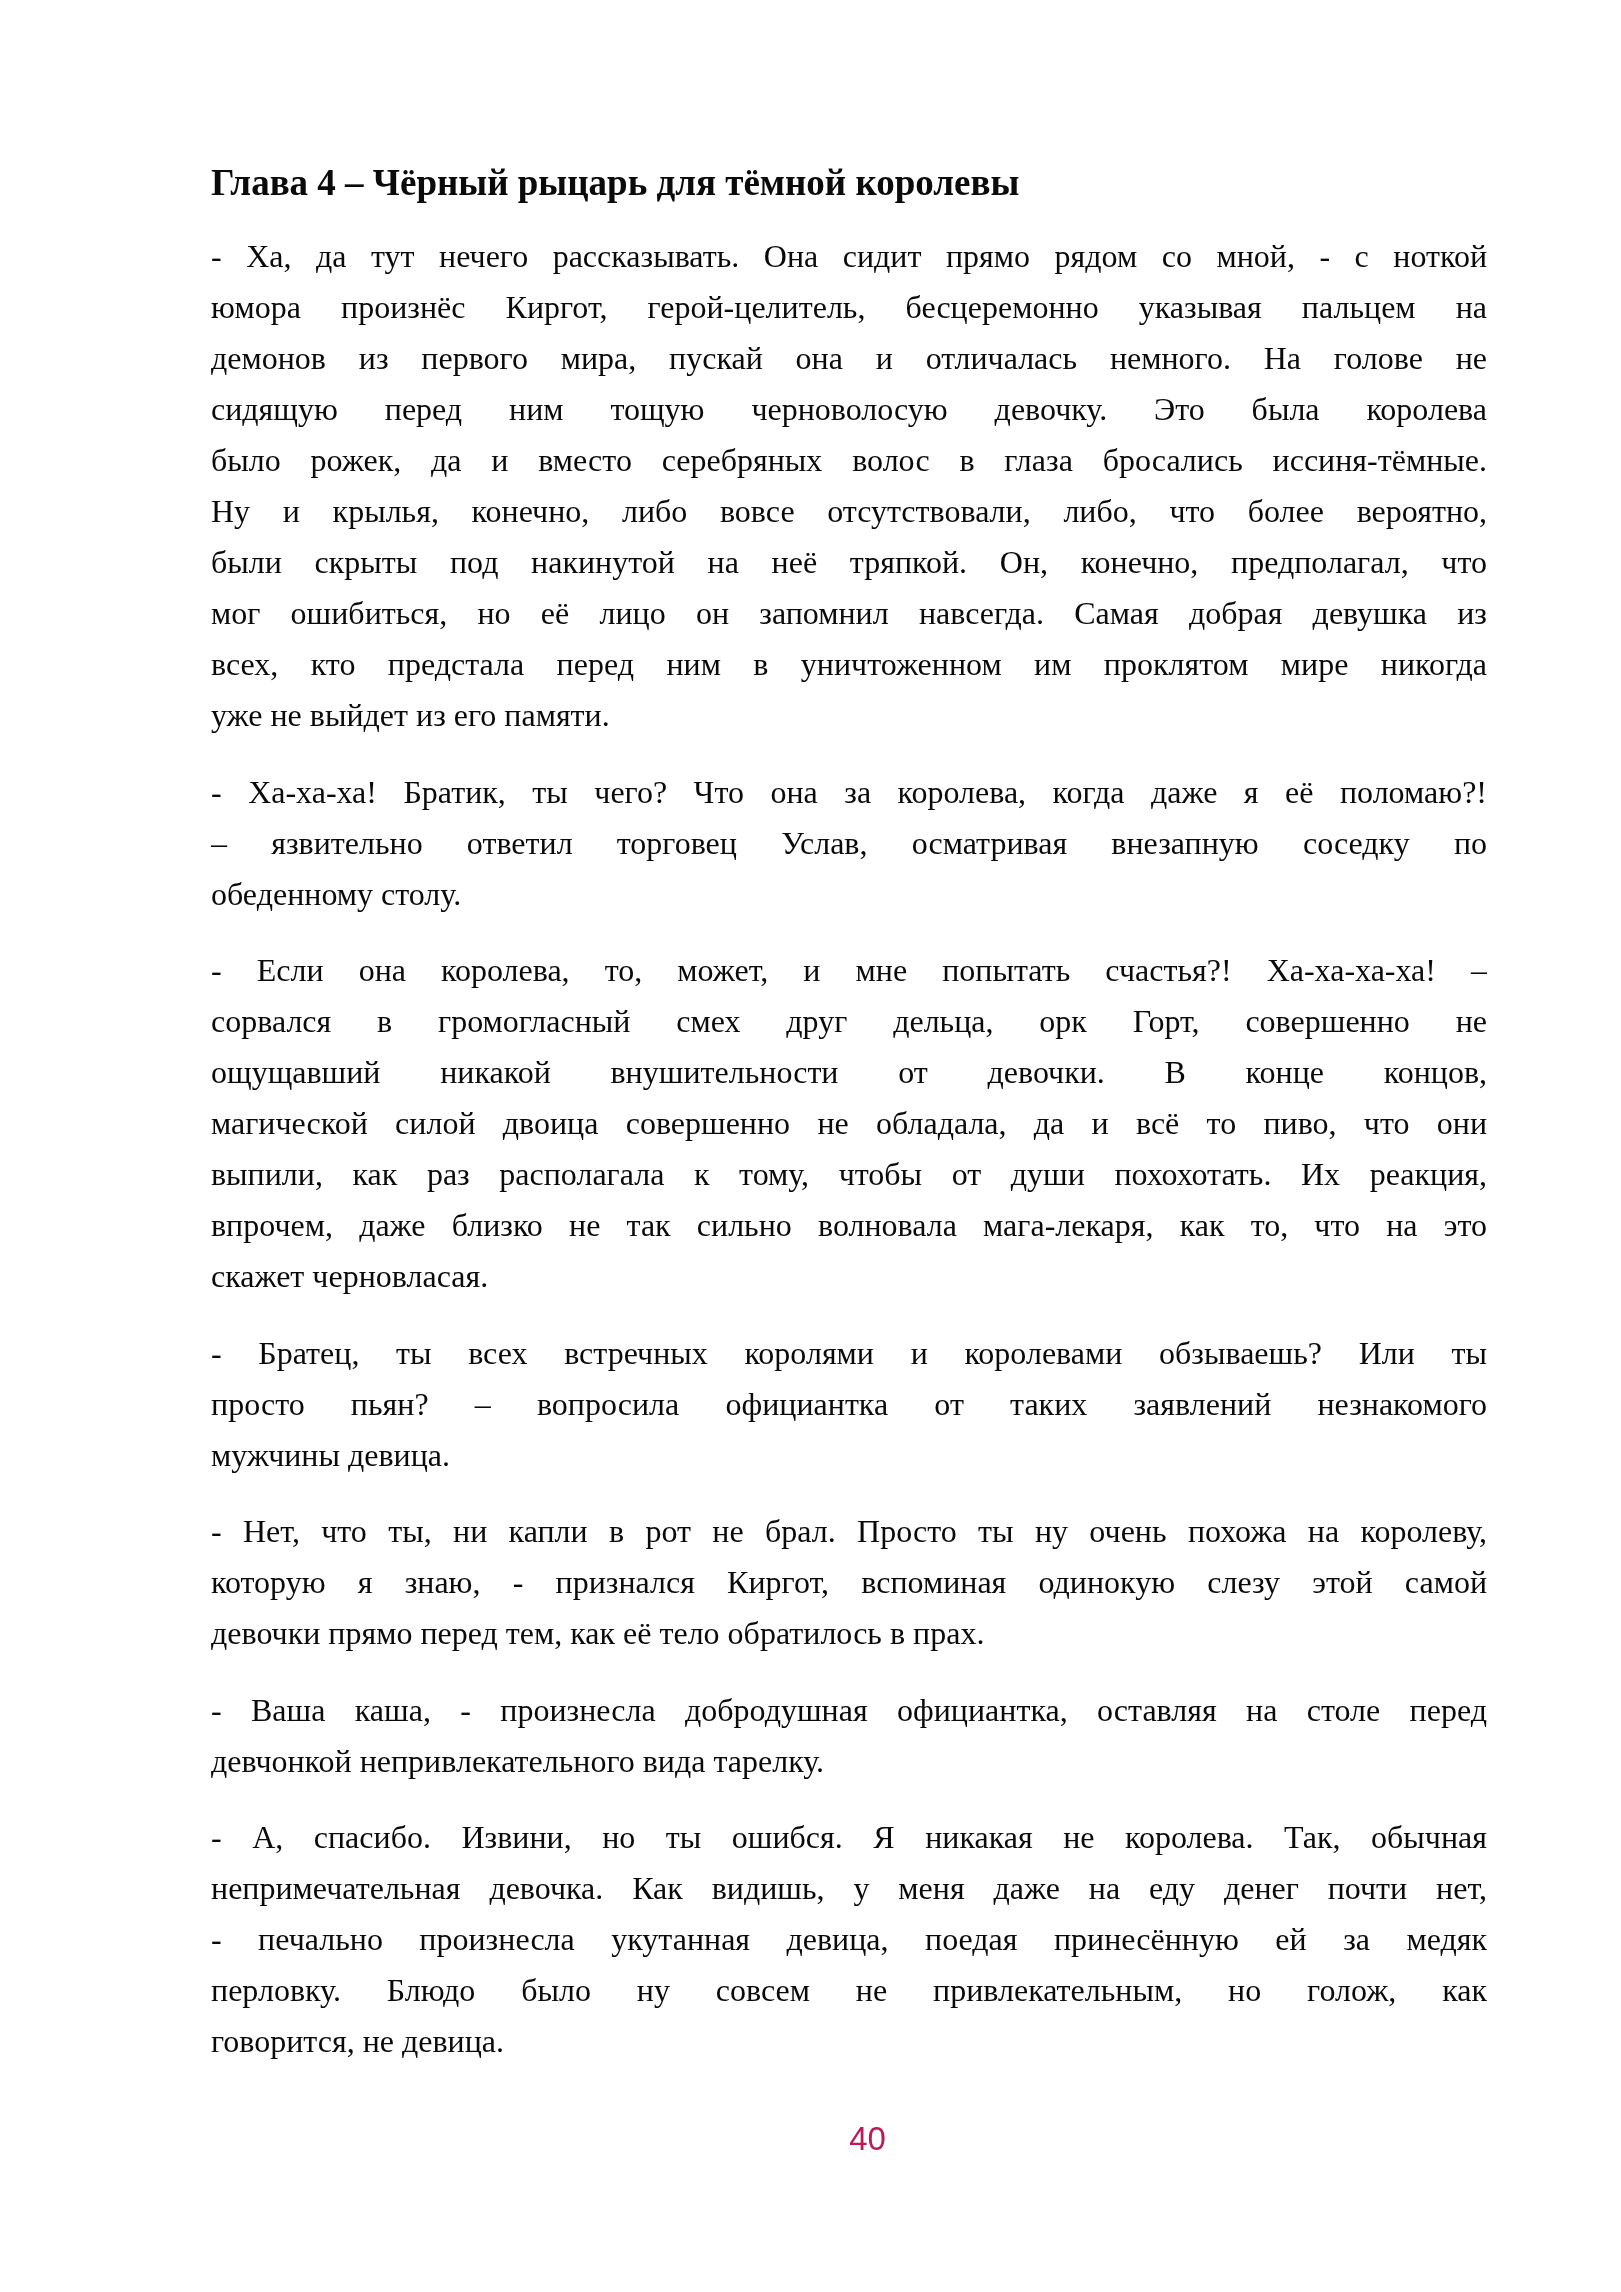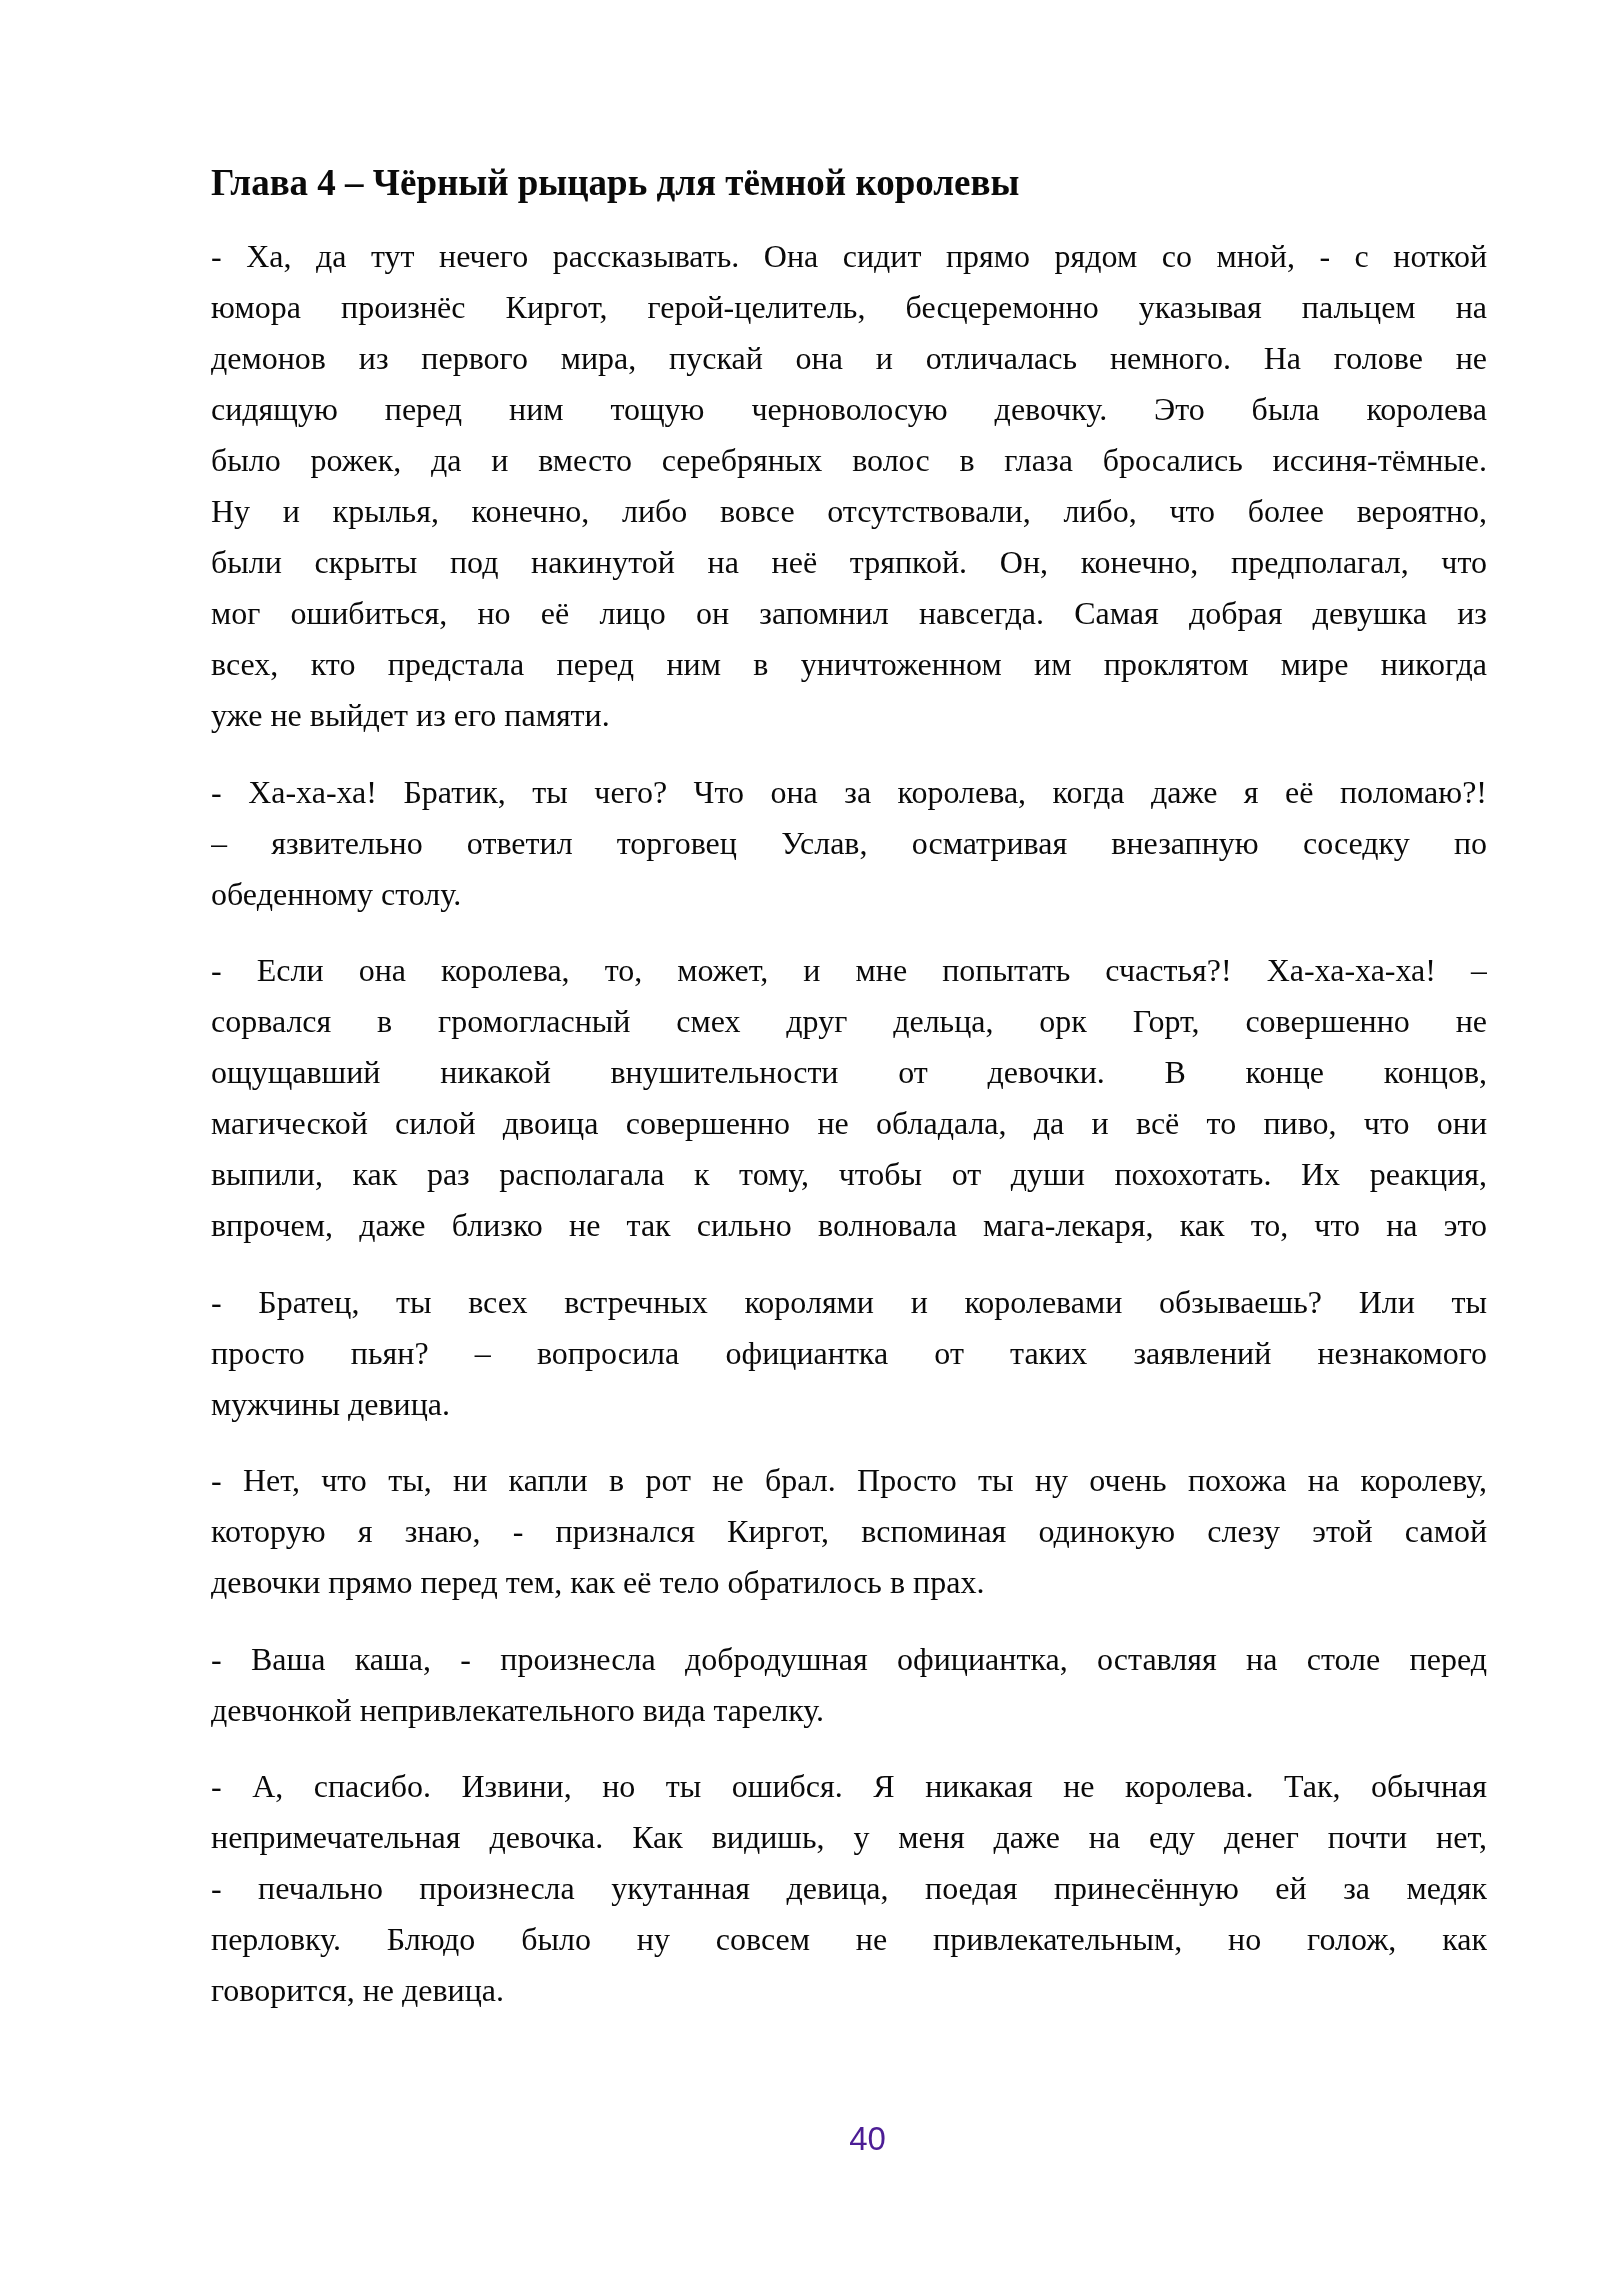--- a/index.html
+++ b/index.html
@@ -58,21 +58,21 @@
     position: absolute;
     left: 211px;
     top: 2119px;
     width: 1276px;
     text-align: center;
     padding-left: 37px;
     box-sizing: border-box;
     font-family: "Liberation Sans", "DejaVu Sans", sans-serif;
     font-size: 33px;
     line-height: 39px;
-    color: #4c1d95;
+    color: #be185d;
   }
 </style>
 </head>
 <body>
 
 <div class="page">
   <h1 class="title">Глава 4 – Чёрный рыцарь для тёмной королевы</h1>
 
   <div class="body-text">
       <div class="paragraph">
@@ -92,20 +92,21 @@
         <div class="line justified">– язвительно ответил торговец Услав, осматривая внезапную соседку по</div>
         <div class="line">обеденному столу.</div>
       </div>
       <div class="paragraph">
         <div class="line justified">- Если она королева, то, может, и мне попытать счастья?! Ха-ха-ха-ха! –</div>
         <div class="line justified">сорвался в громогласный смех друг дельца, орк Горт, совершенно не</div>
         <div class="line justified">ощущавший никакой внушительности от девочки. В конце концов,</div>
         <div class="line justified">магической силой двоица совершенно не обладала, да и всё то пиво, что они</div>
         <div class="line justified">выпили, как раз располагала к тому, чтобы от души похохотать. Их реакция,</div>
         <div class="line justified">впрочем, даже близко не так сильно волновала мага-лекаря, как то, что на это</div>
+        <div class="line">скажет черновласая.</div>
       </div>
       <div class="paragraph">
         <div class="line justified">- Братец, ты всех встречных королями и королевами обзываешь? Или ты</div>
         <div class="line justified">просто пьян? – вопросила официантка от таких заявлений незнакомого</div>
         <div class="line">мужчины девица.</div>
       </div>
       <div class="paragraph">
         <div class="line justified">- Нет, что ты, ни капли в рот не брал. Просто ты ну очень похожа на королеву,</div>
         <div class="line justified">которую я знаю, - признался Киргот, вспоминая одинокую слезу этой самой</div>
         <div class="line">девочки прямо перед тем, как её тело обратилось в прах.</div>

